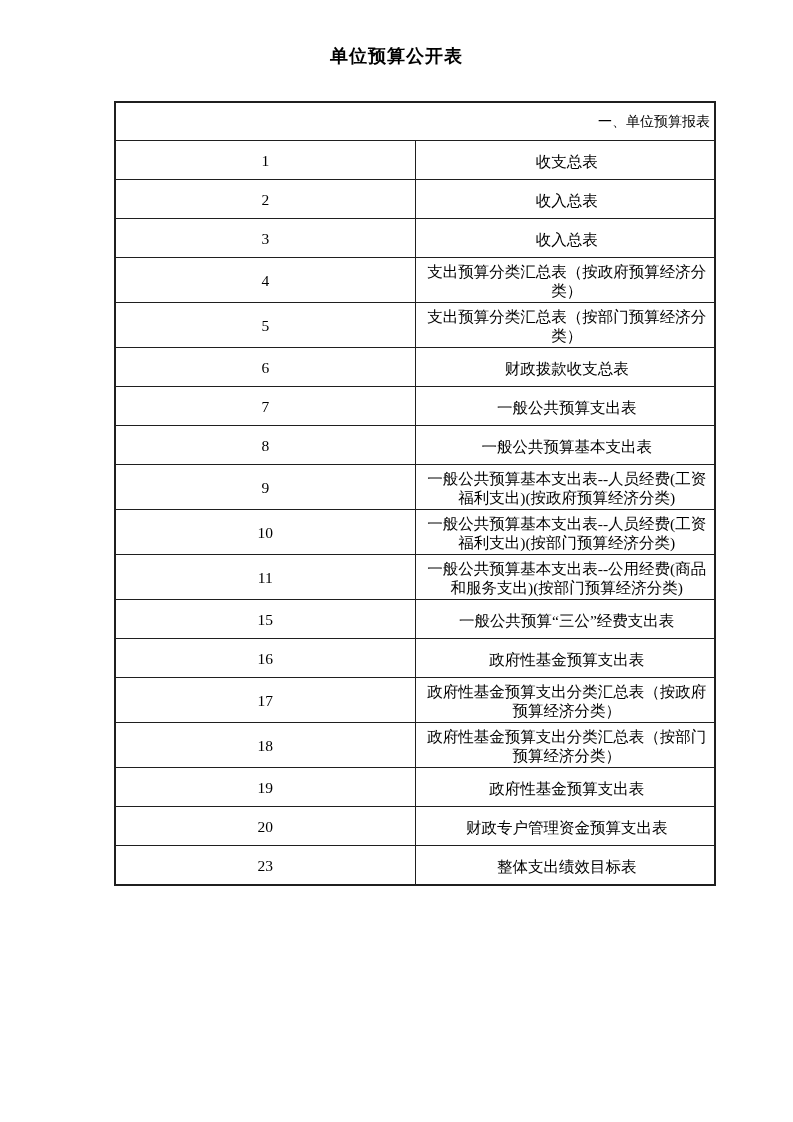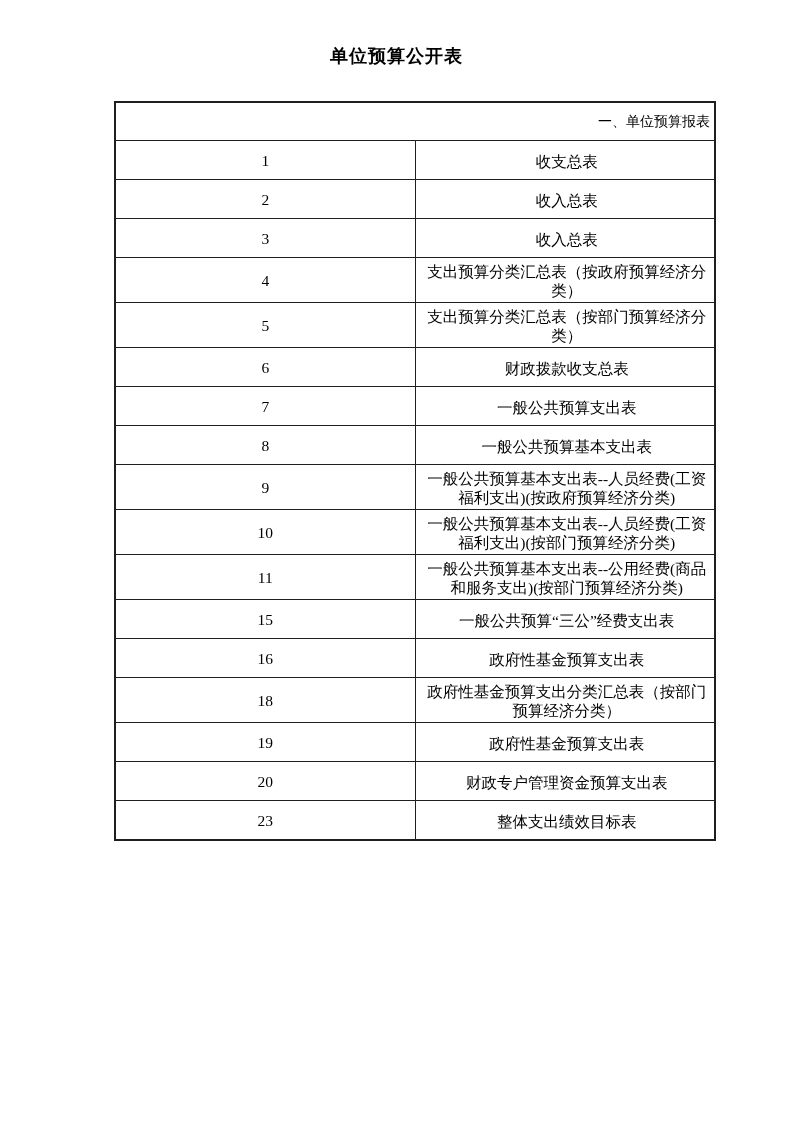--- a/index.html
+++ b/index.html
@@ -120,20 +120,24 @@
         </tr>
         <tr>
           <td class="row-no">15</td>
           <td class="row-name">一般公共预算“三公”经费支出表</td>
         </tr>
         <tr>
           <td class="row-no">16</td>
           <td class="row-name">政府性基金预算支出表</td>
         </tr>
         <tr>
+          <td class="row-no">17</td>
+          <td class="row-name">政府性基金预算支出分类汇总表（按政府预算经济分类）</td>
+        </tr>
+        <tr>
           <td class="row-no">18</td>
           <td class="row-name">政府性基金预算支出分类汇总表（按部门预算经济分类）</td>
         </tr>
         <tr>
           <td class="row-no">19</td>
           <td class="row-name">政府性基金预算支出表</td>
         </tr>
         <tr>
           <td class="row-no">20</td>
           <td class="row-name">财政专户管理资金预算支出表</td>

